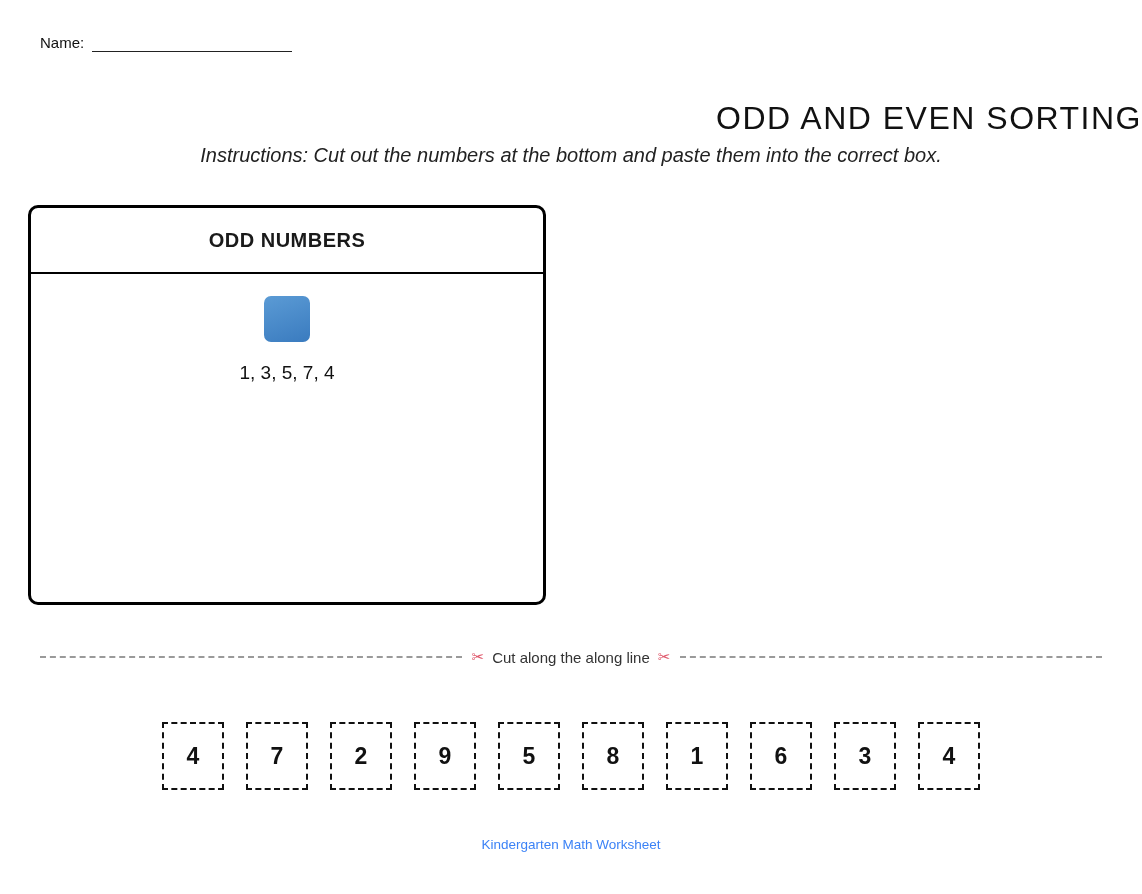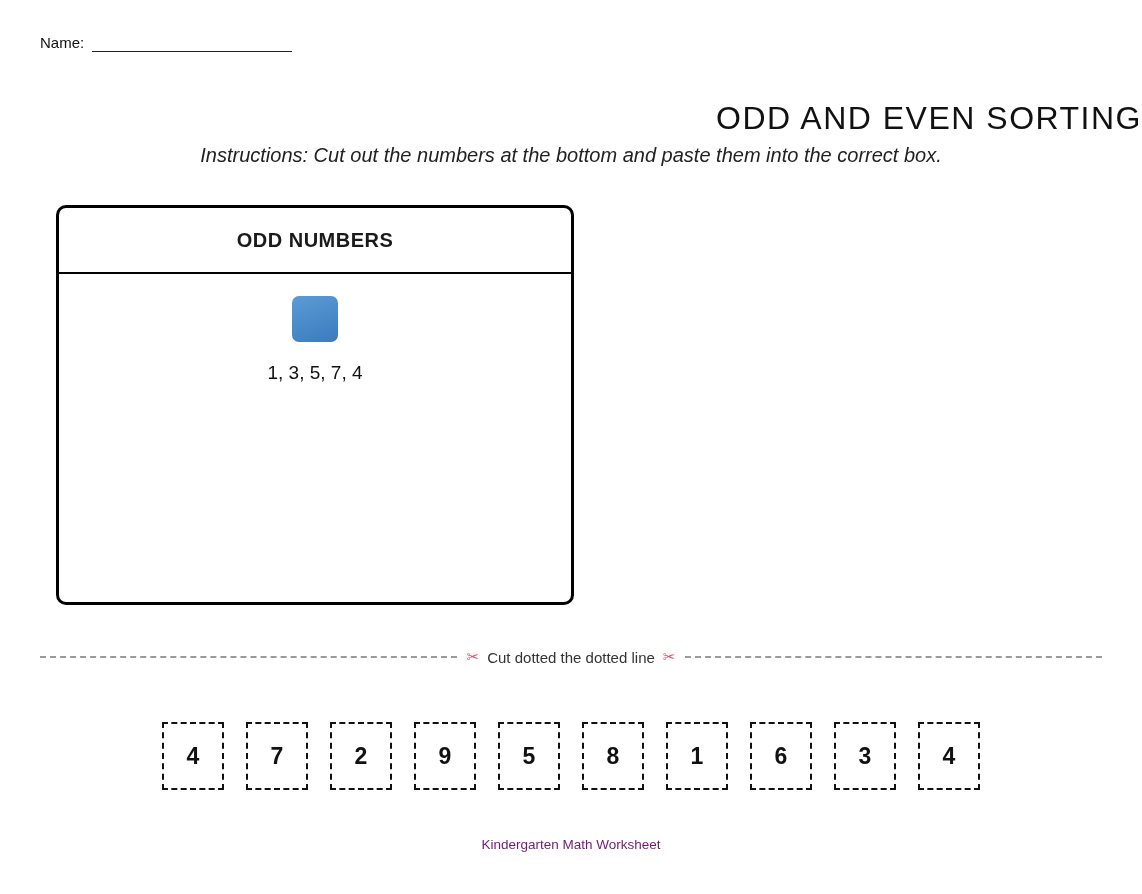--- a/index.html
+++ b/index.html
@@ -66,21 +66,21 @@
     text-align: center;
     font-size: 20px;
     font-style: italic;
     color: #222;
   }
 
   
   .boxes {
     position: absolute;
     top: 205px;
-    left: 56px;
+    left: 28px;
     width: 1062px;
     display: flex;
     justify-content: space-between;
     gap: 48px;
   }
   .sort-box {
     width: 518px;
     height: 400px;
     border: 3px solid #000;
     border-radius: 10px;
@@ -178,21 +178,21 @@
   }
 
   
   .footer {
     position: absolute;
     top: 837px;
     left: 0;
     width: 100%;
     text-align: center;
     font-size: 13.5px;
-    color: #701a75;
+    color: #3b82f6;
   }
 </style>
 </head>
 <body>
 
 <div class="header-row">
   <div class="field name">
     <span class="field-label">Name:</span>
     <span class="field-line"></span>
   </div>
@@ -211,21 +211,21 @@
     </div>
   </div>
 
 
 </div>
 
 <div class="cut-line">
   <div class="dash"></div>
   <div class="cut-text">
     <span class="scissors">✂</span>
-    <span>Cut dotted the dotted line</span>
+    <span>Cut along the along line</span>
     <span class="scissors">✂</span>
   </div>
   <div class="dash"></div>
 </div>
 
 <div class="cards">
   <div class="card">4</div>
   <div class="card">7</div>
   <div class="card">2</div>
   <div class="card">9</div>

